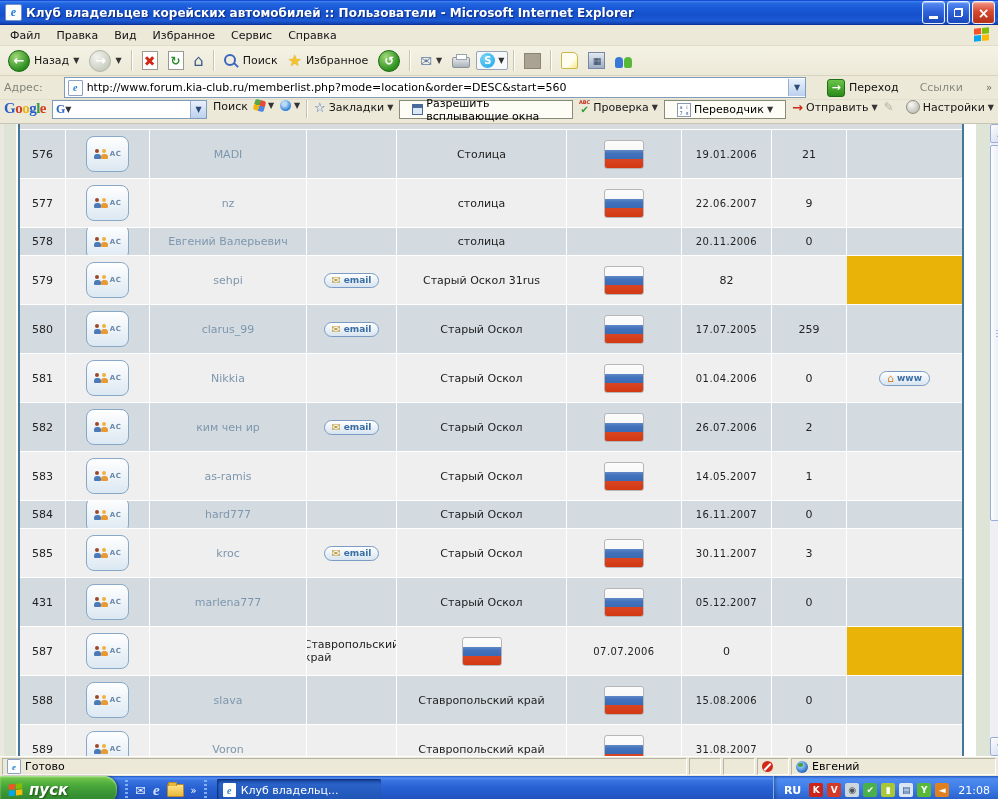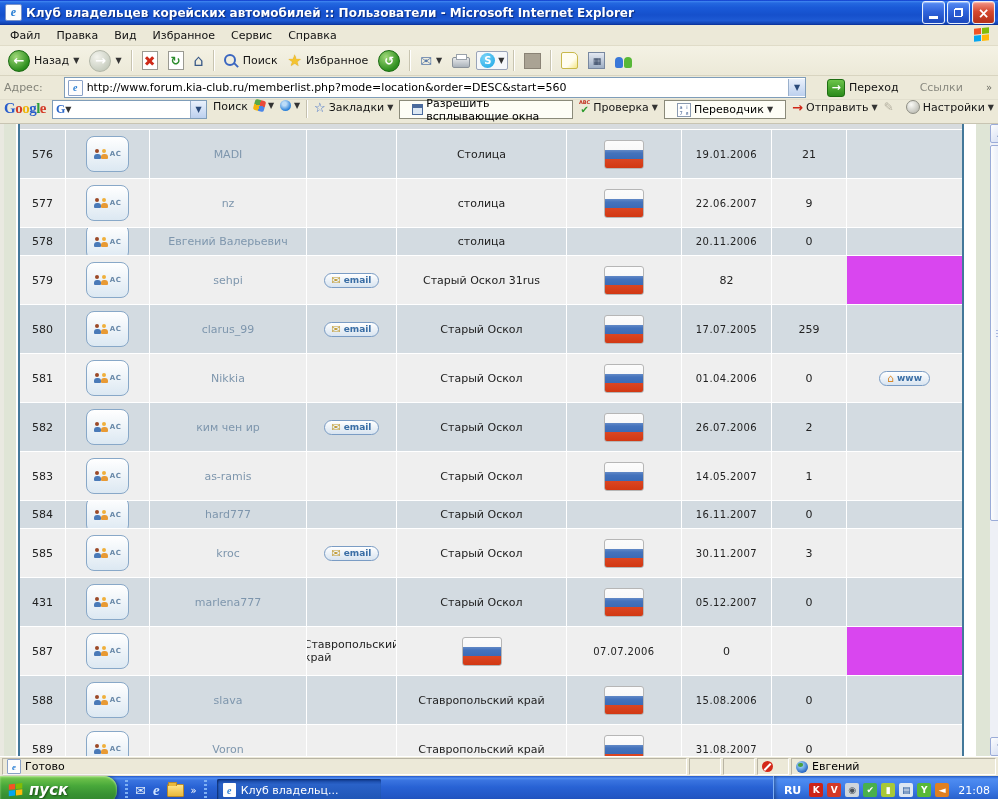--- a/index.html
+++ b/index.html
@@ -111,21 +111,21 @@
   .send-arrow{color:#d02818;font-weight:bold;font-size:13px;}
   .pen{color:#b4b0a0;font-size:12px;}
   .gball{width:12px;height:12px;border-radius:50%;background:radial-gradient(circle at 35% 30%,#fafaf6,#aeaea4);border:1px solid #8e8e84;}
   .gsep{width:1px;height:18px;background:#c4c0ae;border-right:1px solid #fff;}
   .gspace{flex:1;}
 
   
   .content{flex:0 0 632px;height:632px;display:flex;background:#fff;overflow:hidden;}
   .page-left{flex:0 0 16px;background:linear-gradient(90deg,#e9e9e1 0 4px,#dfe5d6 4px);}
   .table-outer{flex:0 0 942px;border-left:2px solid #43789a;border-right:2px solid #43789a;
-    margin-left:2px;margin-right:10px;overflow:hidden;background:#d946ef;}
+    margin-left:2px;margin-right:10px;overflow:hidden;background:#eab308;}
   .partial-row{height:5px;background:#d7dbde;border-bottom:1px solid #fff;}
   .row{display:grid;grid-template-columns:46px 84px 157px 90px 170px 115px 90px 75px 1fr;
     height:49px;box-sizing:border-box;border-bottom:1px solid #fff;}
   .row.compact{height:28px;}
   .row.dark .cell{background:#d3dbe1;}
   .row.light .cell{background:#efefef;}
   .cell{display:flex;align-items:center;justify-content:center;border-right:1px solid #fff;
     color:#222;overflow:hidden;}
   .cell:last-child{border-right:none;}
   .c-date{font-size:10px;letter-spacing:.4px;}

